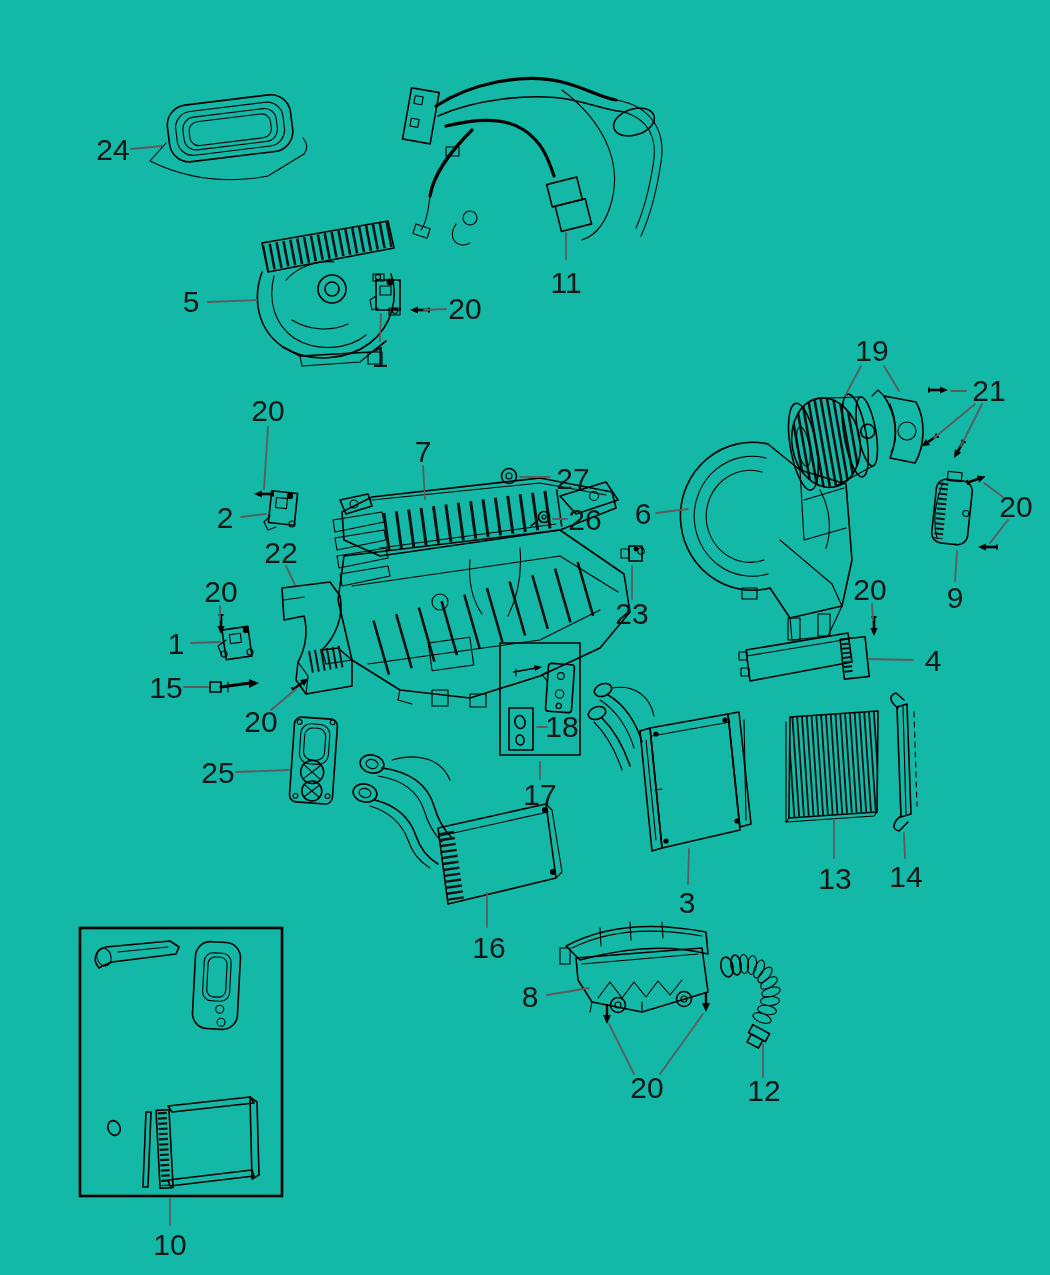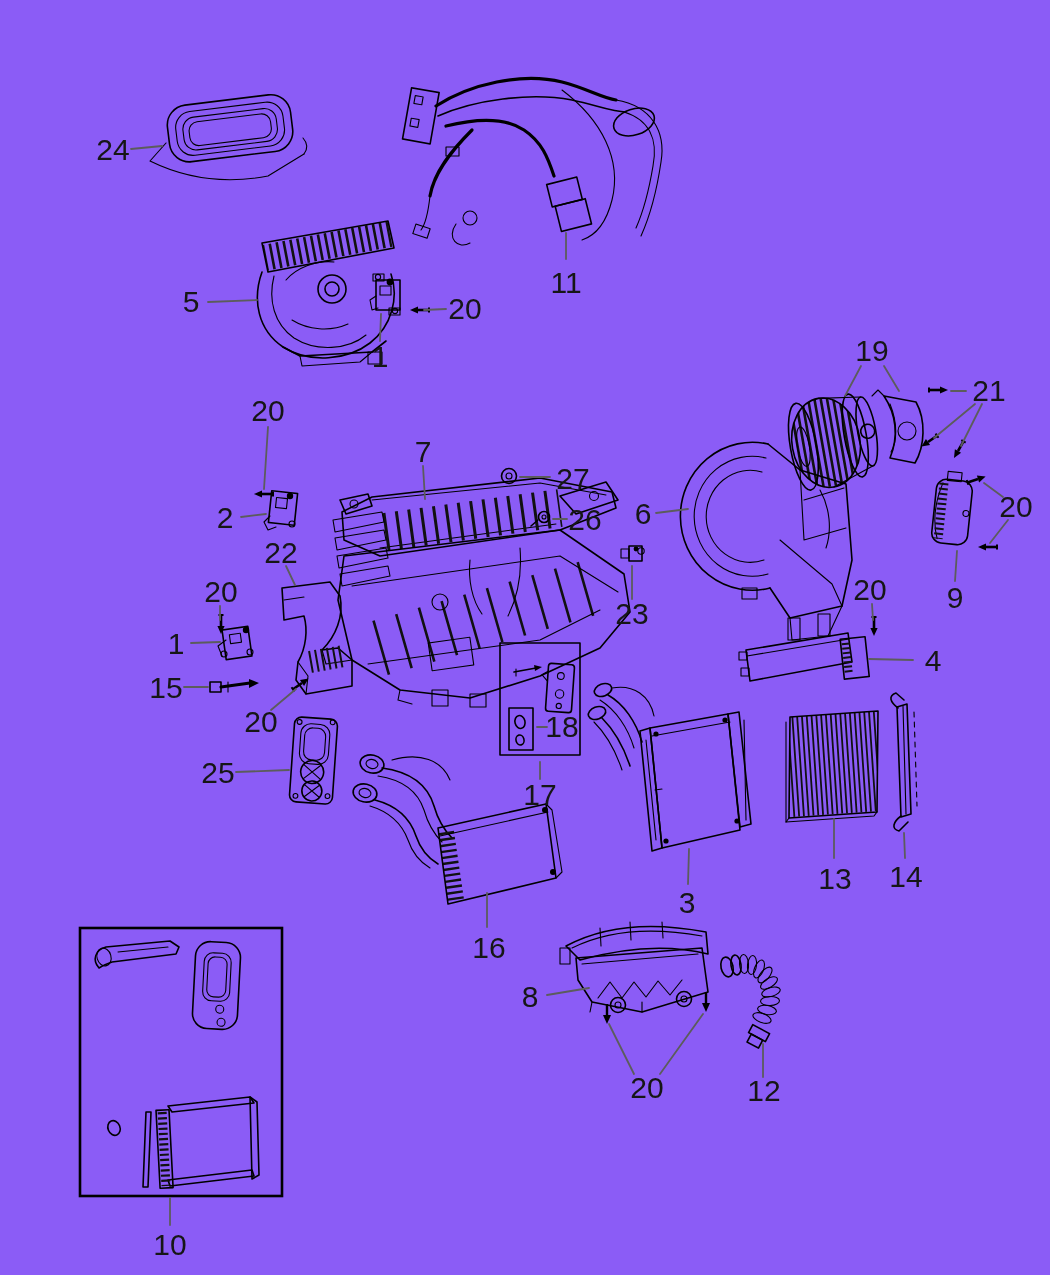--- a/index.html
+++ b/index.html
@@ -1,16 +1,16 @@
 <!DOCTYPE html>
 <html><head>
 <meta charset="utf-8">
 <style>
   html,body{margin:0;padding:0;background:#fff;}
-  #stage{position:relative;width:1050px;height:1275px;background:#8b5cf6;
+  #stage{position:relative;width:1050px;height:1275px;background:#14b8a6;
          font-family:"Liberation Sans", sans-serif;}
   svg{display:block}
   .part{stroke:#000;fill:none;stroke-width:1.6;stroke-linejoin:round;stroke-linecap:round;}
   .thin{stroke-width:1.1;}
   .bold{stroke-width:3.2;}
   .leader{stroke:#5c5c5c;stroke-width:1.8;fill:none;stroke-linecap:round;}
   .callout{font-family:"Liberation Sans", sans-serif;font-size:30px;fill:#161616;text-anchor:middle;}
   .hatch{stroke:#111;fill:none;}
   .solid{fill:#000;stroke:none;}
 </style>

